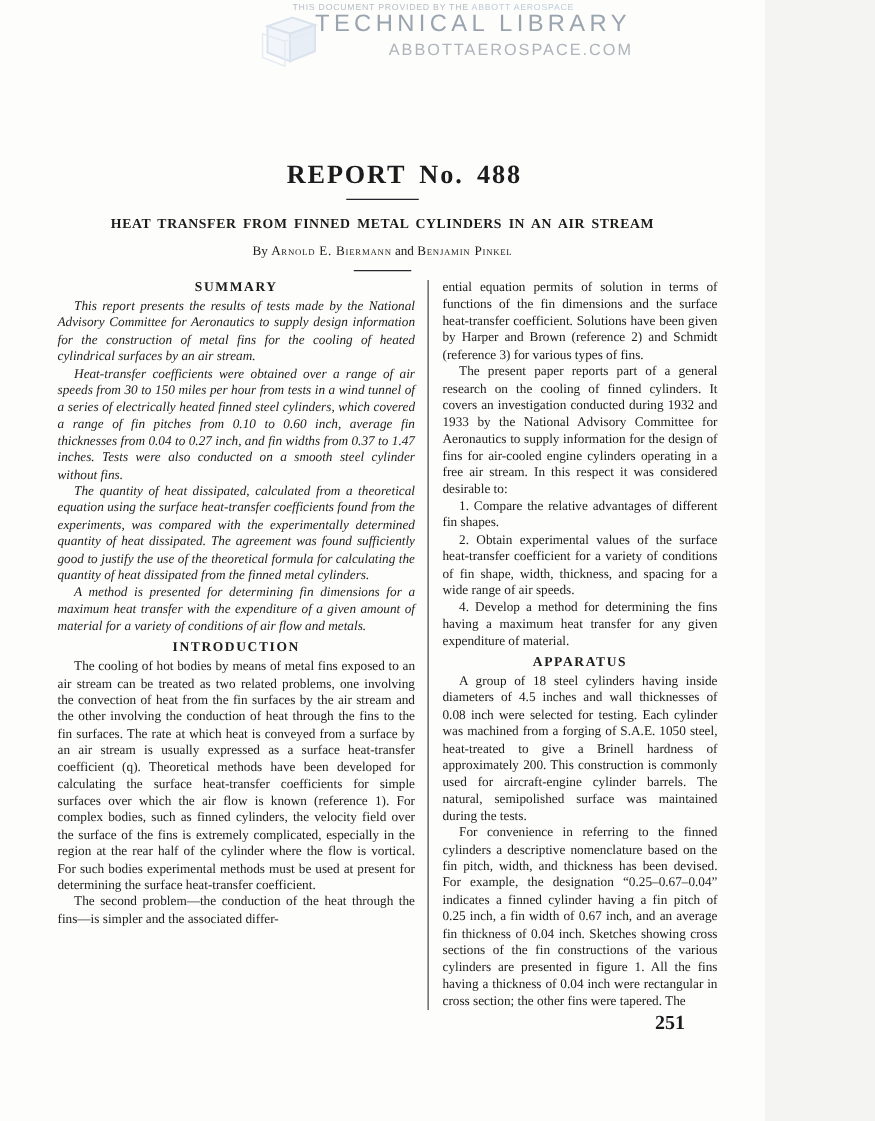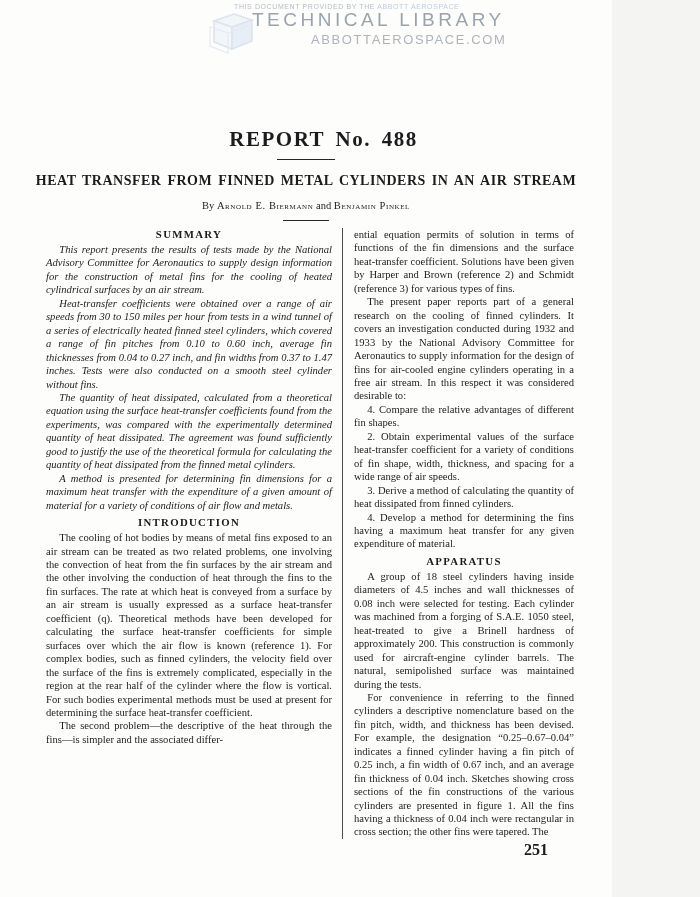--- a/index.html
+++ b/index.html
@@ -45,21 +45,21 @@
     text-align: center; font-weight: bold;
     font-size: 21px; letter-spacing: 1.5px; word-spacing: 4px; margin-left: 35px;
   }
   .rule-short {
     width: 58px; height: 0;
     border-top: 1.7px solid #26262a;
     margin: 7px auto 0;
   }
   .doc-title {
     margin: 13px 0 0; text-align: center;
-    font-size: 14px; font-weight: bold; letter-spacing: 0.5px; word-spacing: 2px;
+    font-size: 11px; font-weight: bold; letter-spacing: 0.5px; word-spacing: 2px;
   }
   .byline { text-align: center; font-size: 10.5px; margin-top: 11px; }
   .sc { font-variant: small-caps; letter-spacing: 0.6px; text-align: center; }
   .rule-byline { width: 46px; margin-top: 9px; border-top-width: 1.4px; }
 
   
   .columns { display: flex; margin: 7px 38px 0 46px; }
   .col-left  { width: 296px; padding-right: 10px; }
   .col-divider { width: 1px; background: #4d4d50; }
   .col-right { flex: 1; padding-left: 11px; }
@@ -132,33 +132,32 @@
         <div class="italic-block">
             <p>This report presents the results of tests made by the National Advisory Committee for Aeronautics to supply design information for the construction of metal fins for the cooling of heated cylindrical surfaces by an air stream.</p>
             <p>Heat-transfer coefficients were obtained over a range of air speeds from 30 to 150 miles per hour from tests in a wind tunnel of a series of electrically heated finned steel cylinders, which covered a range of fin pitches from 0.10 to 0.60 inch, average fin thicknesses from 0.04 to 0.27 inch, and fin widths from 0.37 to 1.47 inches. Tests were also conducted on a smooth steel cylinder without fins.</p>
             <p>The quantity of heat dissipated, calculated from a theoretical equation using the surface heat-transfer coefficients found from the experiments, was compared with the experimentally determined quantity of heat dissipated. The agreement was found sufficiently good to justify the use of the theoretical formula for calculating the quantity of heat dissipated from the finned metal cylinders.</p>
             <p>A method is presented for determining fin dimensions for a maximum heat transfer with the expenditure of a given amount of material for a variety of conditions of air flow and metals.</p>
           </div>
 
         <h2 class="section-heading mid">INTRODUCTION</h2>
         <div>
             <p>The cooling of hot bodies by means of metal fins exposed to an air stream can be treated as two related problems, one involving the convection of heat from the fin surfaces by the air stream and the other involving the conduction of heat through the fins to the fin surfaces. The rate at which heat is conveyed from a surface by an air stream is usually expressed as a surface heat-transfer coefficient (q). Theoretical methods have been developed for calculating the surface heat-transfer coefficients for simple surfaces over which the air flow is known (reference 1). For complex bodies, such as finned cylinders, the velocity field over the surface of the fins is extremely complicated, especially in the region at the rear half of the cylinder where the flow is vortical. For such bodies experimental methods must be used at present for determining the surface heat-transfer coefficient.</p>
-            <p>The second problem—the descriptive of the heat through the fins—is simpler and the associated differ-</p>
+            <p>The second problem—the conduction of the heat through the fins—is simpler and the associated differ-</p>
           </div>
       </section>
 
       <div class="col-divider"></div>
 
       <section class="col col-right">
         <div class="no-indent-first">
             <p>ential equation permits of solution in terms of functions of the fin dimensions and the surface heat-transfer coefficient. Solutions have been given by Harper and Brown (reference 2) and Schmidt (reference 3) for various types of fins.</p>
             <p>The present paper reports part of a general research on the cooling of finned cylinders. It covers an investigation conducted during 1932 and 1933 by the National Advisory Committee for Aeronautics to supply information for the design of fins for air-cooled engine cylinders operating in a free air stream. In this respect it was considered desirable to:</p>
-            <p>4. Compare the relative advantages of different fin shapes.</p>
+            <p>1. Compare the relative advantages of different fin shapes.</p>
             <p>2. Obtain experimental values of the surface heat-transfer coefficient for a variety of conditions of fin shape, width, thickness, and spacing for a wide range of air speeds.</p>
-            <p>3. Derive a method of calculating the quantity of heat dissipated from finned cylinders.</p>
             <p>4. Develop a method for determining the fins having a maximum heat transfer for any given expenditure of material.</p>
           </div>
 
         <h2 class="section-heading mid">APPARATUS</h2>
         <div>
             <p>A group of 18 steel cylinders having inside diameters of 4.5 inches and wall thicknesses of 0.08 inch were selected for testing. Each cylinder was machined from a forging of S.A.E. 1050 steel, heat-treated to give a Brinell hardness of approximately 200. This construction is commonly used for aircraft-engine cylinder barrels. The natural, semipolished surface was maintained during the tests.</p>
             <p>For convenience in referring to the finned cylinders a descriptive nomenclature based on the fin pitch, width, and thickness has been devised. For example, the designation “0.25–0.67–0.04” indicates a finned cylinder having a fin pitch of 0.25 inch, a fin width of 0.67 inch, and an average fin thickness of 0.04 inch. Sketches showing cross sections of the fin constructions of the various cylinders are presented in figure 1. All the fins having a thickness of 0.04 inch were rectangular in cross section; the other fins were tapered. The</p>
           </div>
       </section>
 

